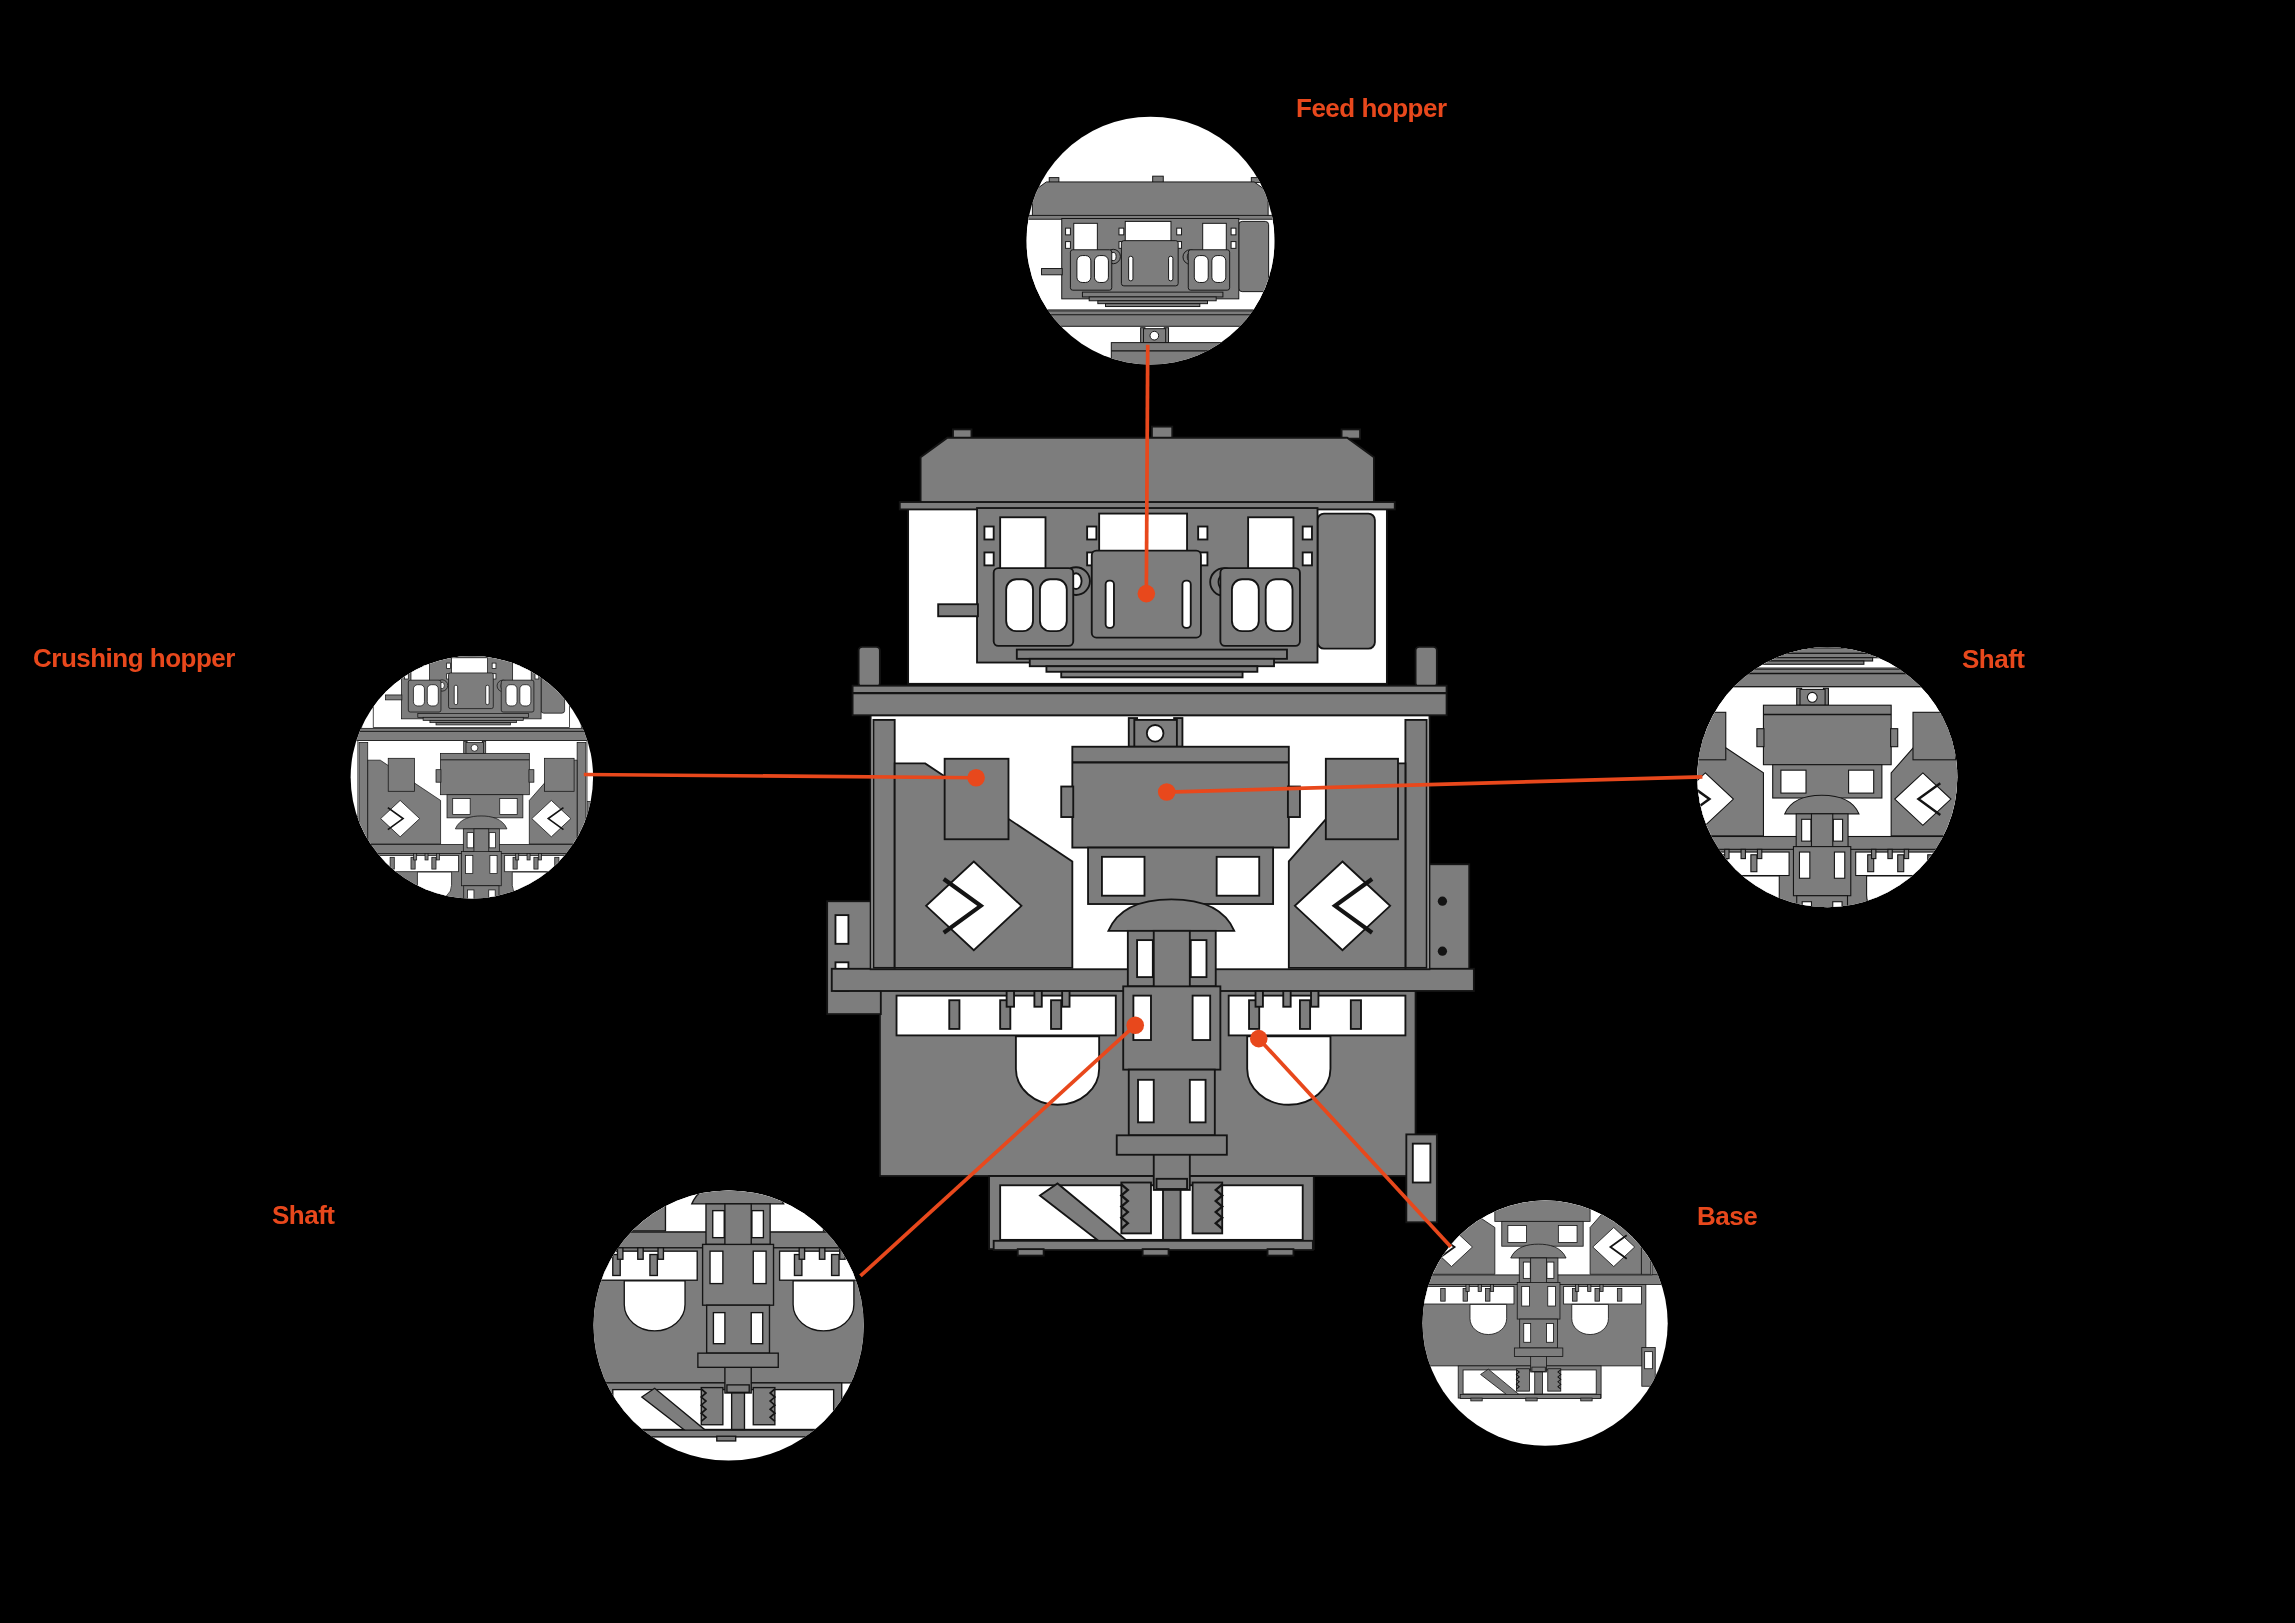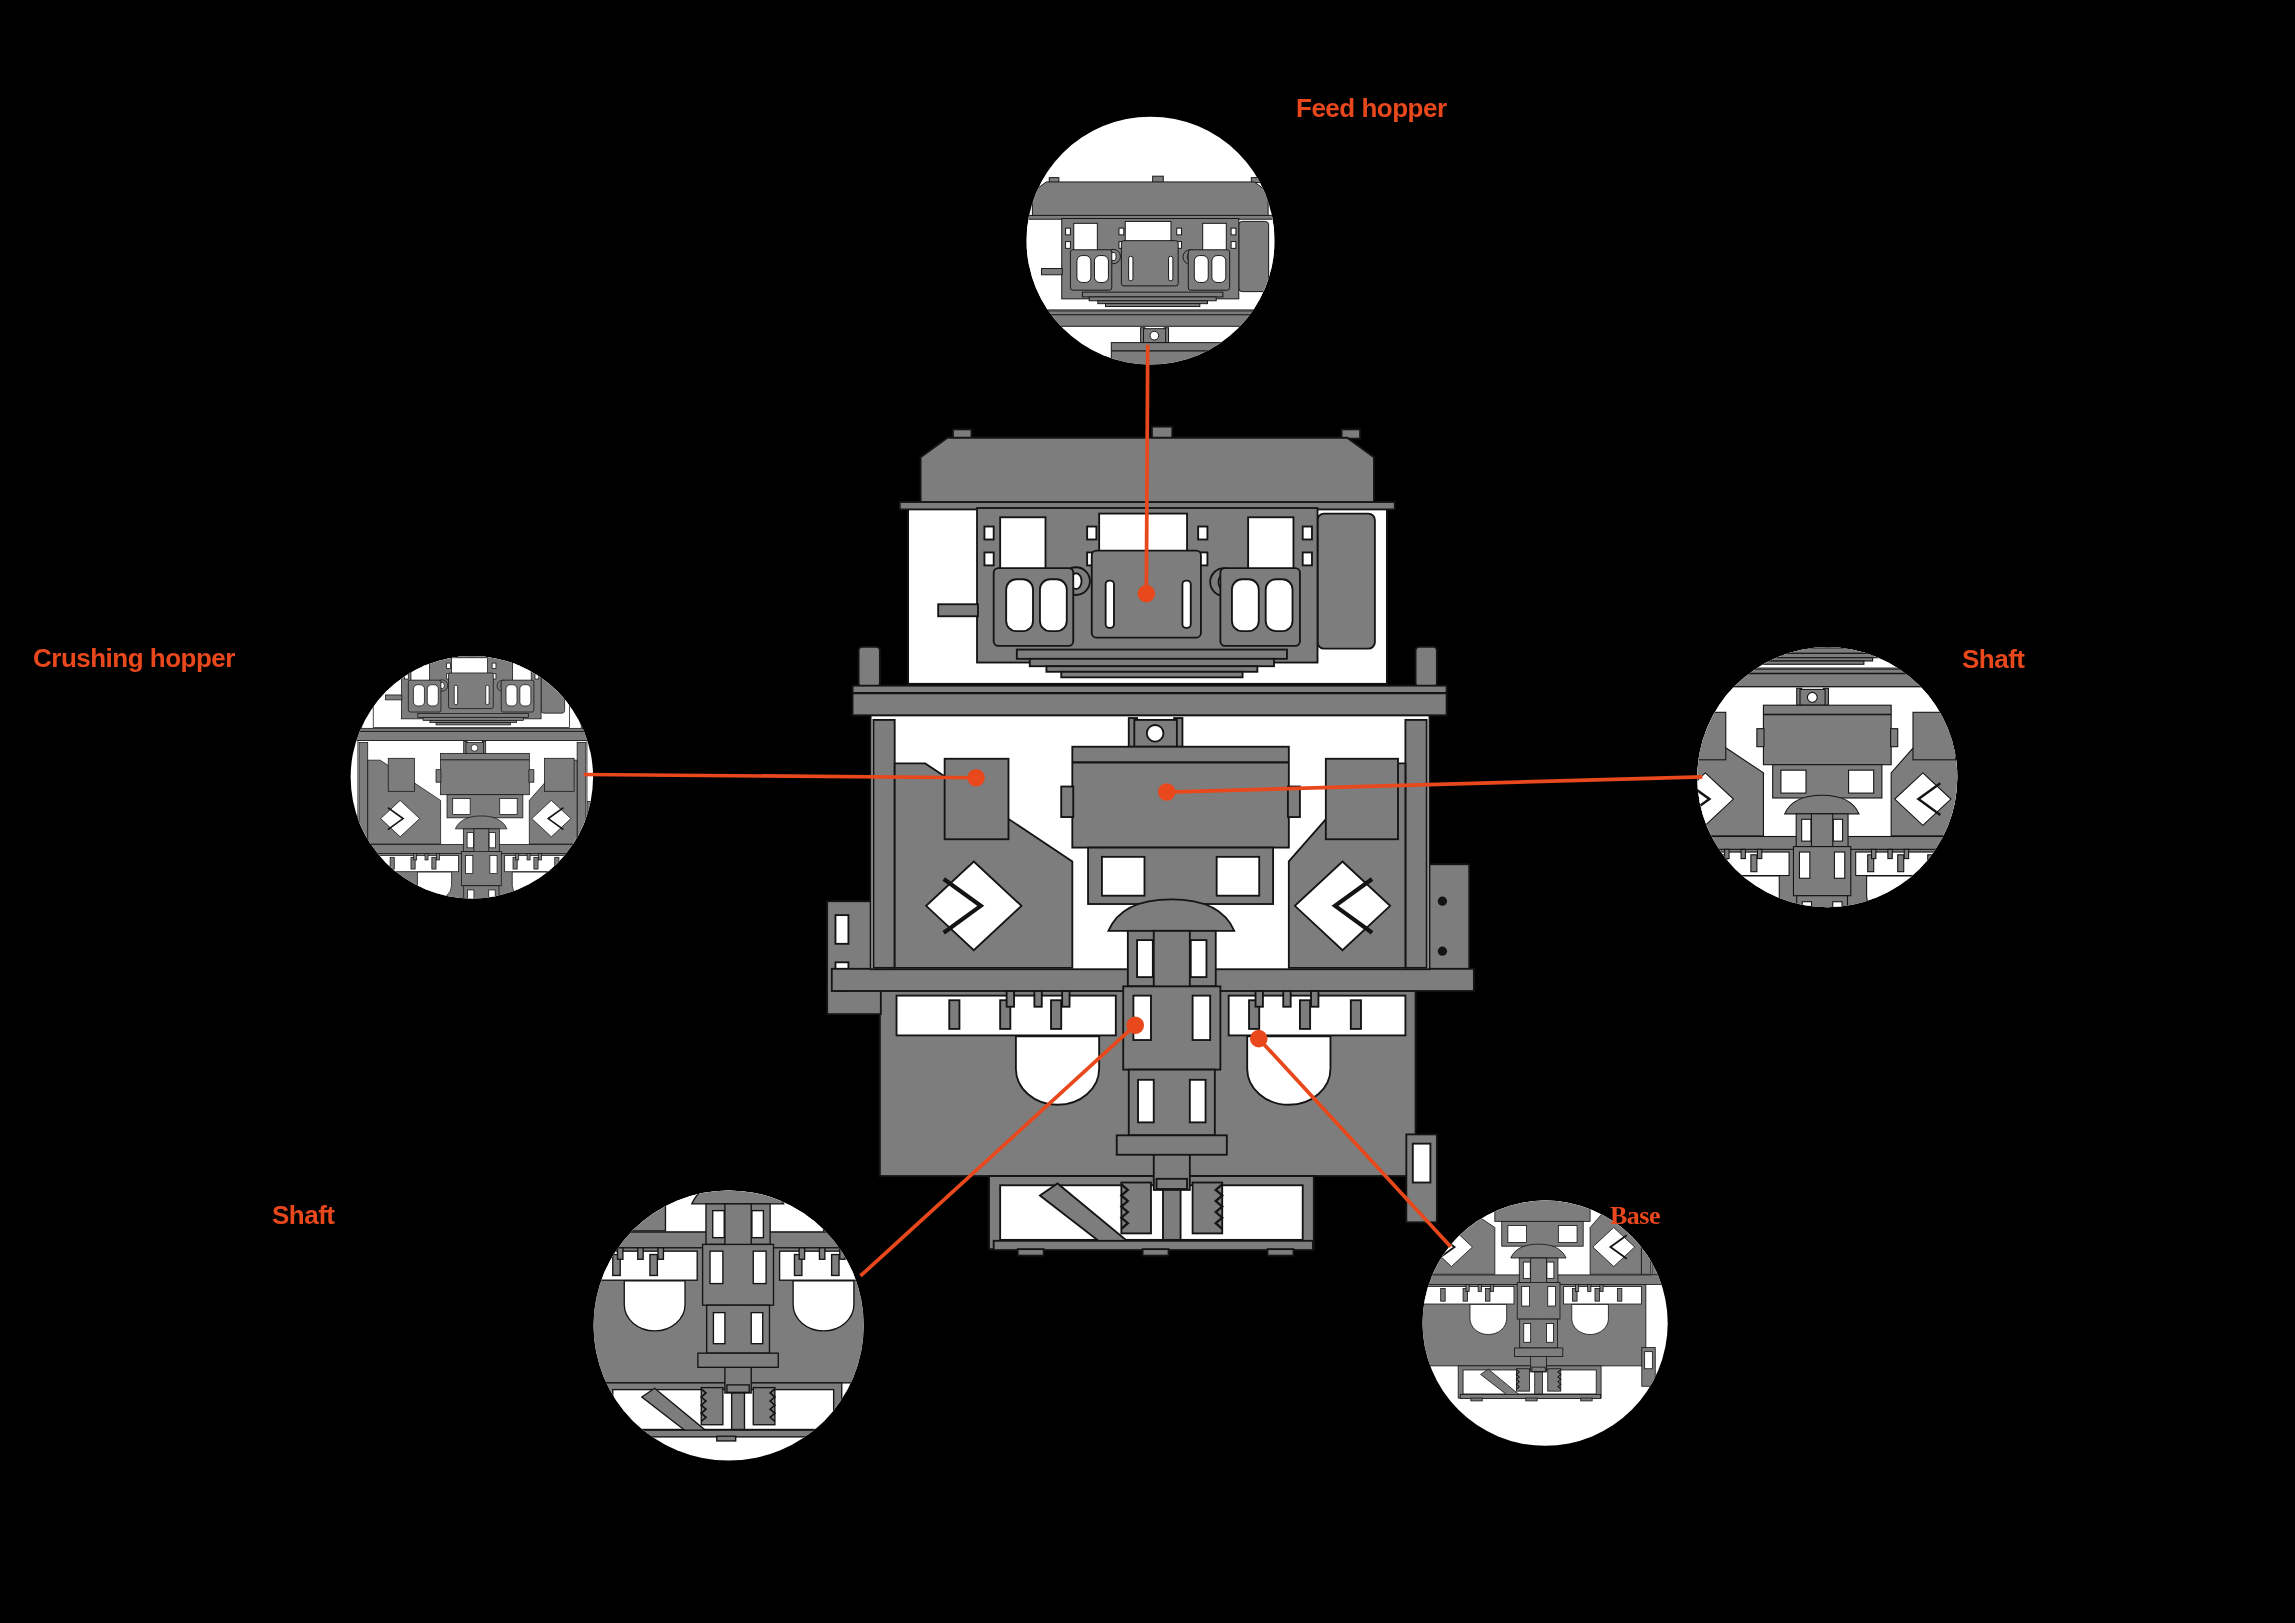--- a/index.html
+++ b/index.html
@@ -351,16 +351,16 @@
   </svg>
 
   <div class="label" style="left:1296px; top:94px;">Feed hopper</div>
 
   <div class="label" style="left:33px; top:644px;">Crushing hopper</div>
 
   <div class="label" style="left:1962px; top:645px;">Shaft</div>
 
   <div class="label" style="left:272px; top:1201px;">Shaft</div>
 
-  <div class="label" style="left:1610px; top:1202px;font-family:Liberation Serif, serif;">Base</div>
+  <div class="label" style="left:1697px; top:1202px;">Base</div>
 
 </div>
 
 
 </body></html>

